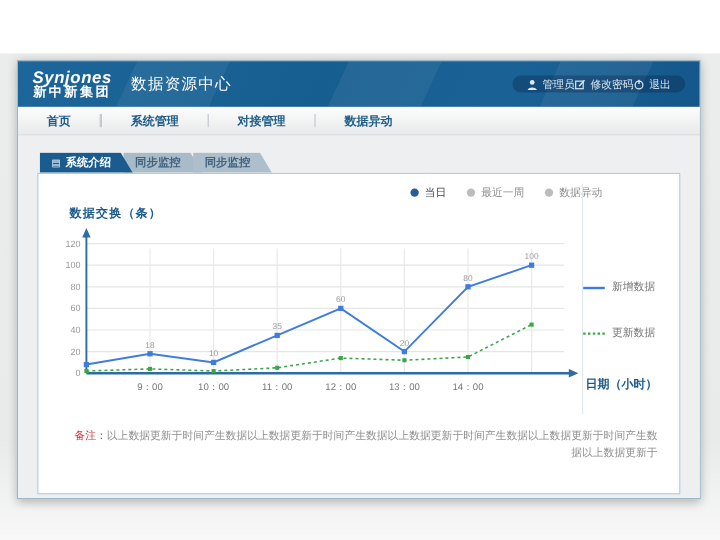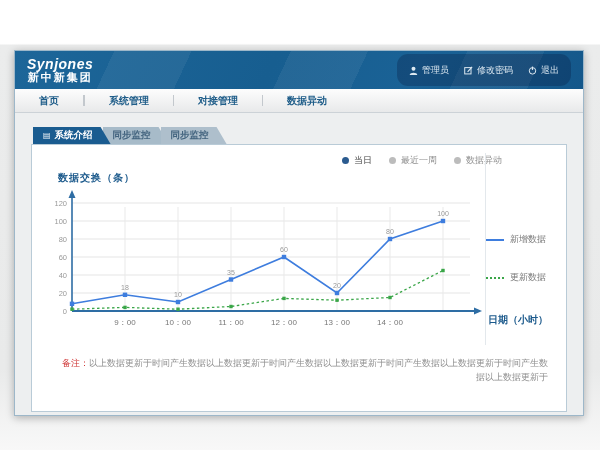--- a/index.html
+++ b/index.html
@@ -23,21 +23,21 @@
     content:""; position:absolute; inset:0;
     background:repeating-linear-gradient(115deg,transparent 0 90px,rgba(255,255,255,.06) 90px 160px);
     pointer-events:none;
   }
   .logo { color:#fff; line-height:1.05; text-align:center; z-index:1; }
   .logo-en { font-size:14px; font-weight:bold; font-style:italic; letter-spacing:.5px; }
   .logo-cn { font-size:11px; font-weight:bold; letter-spacing:2px; }
   .app-title { color:#fff; font-size:13px; margin-left:16px; z-index:1; letter-spacing:1px; }
   .user-pill {
     margin-left:auto; z-index:1; background:rgba(0,0,30,.22); border-radius:11px;
-    height:32px; display:flex; align-items:center; padding:0 12px; gap:15px;
+    height:14px; display:flex; align-items:center; padding:0 12px; 
   }
   .u-item { display:flex; align-items:center; gap:4px; font-size:9px; color:#dce8f1; cursor:pointer; }
   .u-item svg { display:block; }
   
   .navbar {
     height:24px; background:linear-gradient(#fdfdfd,#e8e9ea);
     border-bottom:1px solid #ccd2d7; display:flex; align-items:center; padding-left:0;
   }
   .nav-item {
     font-size:10px; font-weight:bold; color:var(--nav-text,#1f5d89);
@@ -82,20 +82,21 @@
 </head>
 <body>
 
 <div class="window">
 
   <header class="hdr">
     <div class="logo">
       <div class="logo-en">Synjones</div>
       <div class="logo-cn">新中新集团</div>
     </div>
+    <div class="app-title">数据资源中心</div>
     <div class="user-pill">
       <span class="u-item">
         <svg width="9" height="9" viewBox="0 0 10 10">
             <circle cx="5" cy="3" r="2.2" fill="#dce8f1"></circle>
             <path d="M0.8 10 C0.8 6.8 9.2 6.8 9.2 10 Z" fill="#dce8f1"></path>
           </svg>
         <span>管理员</span>
       </span>
       <span class="u-item">
         <svg width="9" height="9" viewBox="0 0 10 10">

